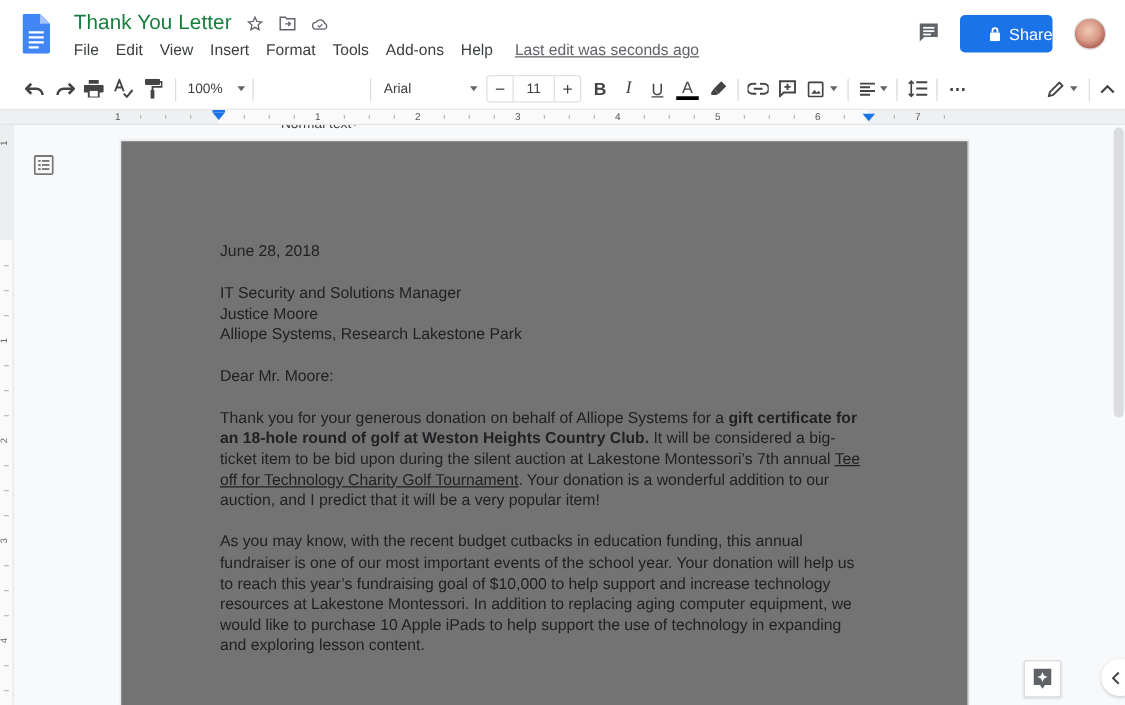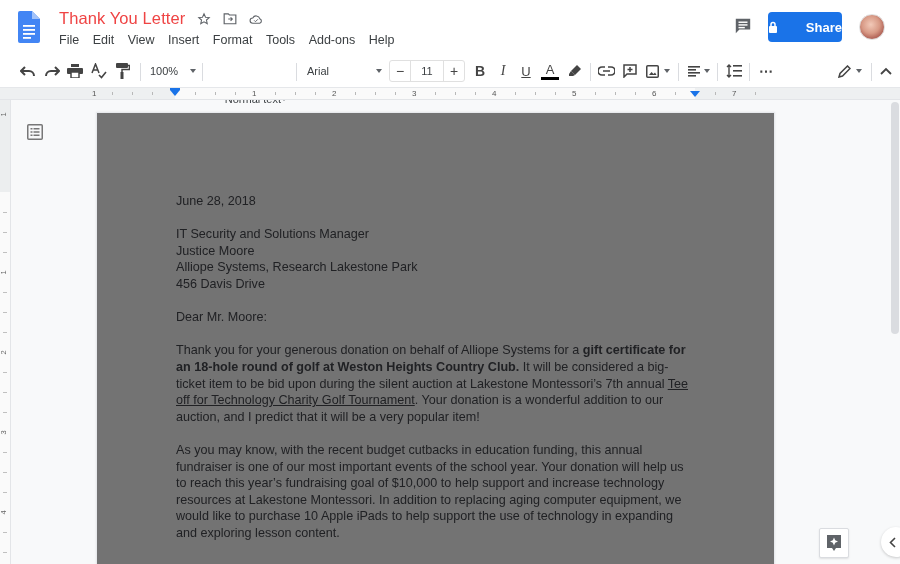--- a/index.html
+++ b/index.html
@@ -3,27 +3,27 @@
 <meta charset="utf-8">
 <style>
   * { box-sizing: border-box; margin: 0; padding: 0; }
   html, body { width: 900px; height: 564px; overflow: hidden; background: #f8f9fa; font-family: "Liberation Sans", sans-serif; color: #202124; }
   .app { position: relative; width: 900px; height: 564px; }
 
   
   .header { position: absolute; left: 0; top: 0; width: 900px; height: 55px; background: #fff; }
   .doc-logo { position: absolute; left: 18px; top: 11px; width: 22px; height: 32px; }
   .title-row { position: absolute; left: 59px; top: 9px; display: flex; align-items: center; }
-  .doc-title { font-size: 16.5px; color: #ef4444; letter-spacing: 0.1px; }
+  .doc-title { font-size: 16.5px; color: #15803d; letter-spacing: 0.1px; }
   .title-icon { margin-left: 12px; width: 14px; height: 14px; display: inline-flex; align-items: center; justify-content: center; color: #5f6368; }
   .menu-row { position: absolute; left: 59px; top: 33px; display: flex; align-items: center; font-size: 12.5px; color: #3c4043; }
   .menu-item { margin-right: 13.5px; cursor: pointer; text-align: center; }
   .last-edit { margin-left: 4px; color: #5f6368; text-decoration: underline; cursor: pointer; }
   .comments-btn { position: absolute; left: 734px; top: 17px; width: 18px; height: 18px; }
-  .share-btn { position: absolute; left: 768px; top: 12px; width: 74px; height: 30px; background: #1a73e8; border-radius: 4px; color: #fff; font-size: 13px; font-weight: bold; display: flex; align-items: center; justify-content: space-between; cursor: pointer; }
+  .share-btn { position: absolute; left: 768px; top: 12px; width: 74px; height: 30px; background: #1a73e8; border-radius: 4px; color: #fff; font-size: 13px; font-weight: normal; display: flex; align-items: center; justify-content: flex-end; cursor: pointer; }
   .share-btn svg { margin-right: 6px; }
   .avatar { position: absolute; left: 859px; top: 14px; width: 26px; height: 26px; border-radius: 50%; background: radial-gradient(circle at 45% 40%, #f2c9b8 0%, #d89a86 45%, #b4675b 70%, #e8d2cb 100%); border: 1px solid #e0e0e0; }
 
   
   .toolbar { position: absolute; left: 0; top: 55px; width: 900px; height: 33px; background: #fff; border-bottom: 1px solid #e5e7ea; display: flex; align-items: center; }
   .tb-btn { position: absolute; top: 7px; height: 18px; display: flex; align-items: center; justify-content: center; color: #444; cursor: pointer; }
   .tb-sep { position: absolute; top: 8px; width: 1px; height: 18px; background: #dadce0; }
   .tb-text { font-size: 11px; color: #3c4043; }
   .caret { display: inline-block; width: 0; height: 0; border-left: 3.5px solid transparent; border-right: 3.5px solid transparent; border-top: 4px solid #5f6368; }
   .size-box { position: absolute; left: 389px; top: 5px; width: 76px; height: 22px; border: 1px solid #e0e0e0; border-radius: 3px; display: flex; align-items: center; }
@@ -95,20 +95,21 @@
 
     <div class="menu-row">
       <span class="menu-item">File</span>
       <span class="menu-item">Edit</span>
       <span class="menu-item">View</span>
       <span class="menu-item">Insert</span>
       <span class="menu-item">Format</span>
       <span class="menu-item">Tools</span>
       <span class="menu-item">Add-ons</span>
       <span class="menu-item">Help</span>
+      <span class="last-edit">Last edit was seconds ago</span>
     </div>
 
     <svg class="comments-btn" viewBox="0 0 20 20">
       <path d="M2 2h16v12H6l-4 4z" fill="#5f6368"></path>
       <rect x="5" y="5" width="10" height="1.6" fill="#fff"></rect>
       <rect x="5" y="8" width="10" height="1.6" fill="#fff"></rect>
       <rect x="5" y="11" width="7" height="1.6" fill="#fff"></rect>
     </svg>
 
     <div class="share-btn">
@@ -324,21 +325,20 @@
       <rect x="6.5" y="10.5" width="6" height="1.5" fill="#777"></rect>
   </svg>
 
   <div class="page">
     <div class="body-text">
       <p>June 28, 2018</p>
       <div class="gap"></div>
       <p>IT Security and Solutions Manager</p>
       <p>Justice Moore</p>
       <p>Alliope Systems, Research Lakestone Park</p>
-      <p>456 Davis Drive</p>
       <div class="gap"></div>
       <p>Dear Mr. Moore:</p>
       <div class="gap"></div>
       <p><span>Thank you for your generous donation on behalf of Alliope Systems for a </span><b>gift certificate for an 18-hole round of golf at Weston Heights Country Club.</b><span> It will be considered a big-ticket item to be bid upon during the silent auction at Lakestone Montessori’s 7th annual </span><u>Tee off for Technology Charity Golf Tournament</u><span>. Your donation is a wonderful addition to our auction, and I predict that it will be a very popular item!</span></p>
       <div class="gap"></div>
       <p>As you may know, with the recent budget cutbacks in education funding, this annual fundraiser is one of our most important events of the school year. Your donation will help us to reach this year’s fundraising goal of $10,000 to help support and increase technology resources at Lakestone Montessori. In addition to replacing aging computer equipment, we would like to purchase 10 Apple iPads to help support the use of technology in expanding and exploring lesson content.</p>
     </div>
   </div>
 
   <div class="scrollbar"></div>

